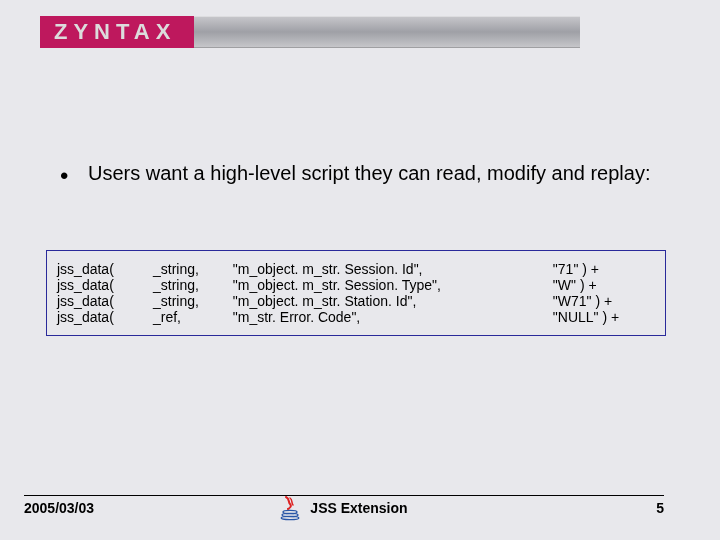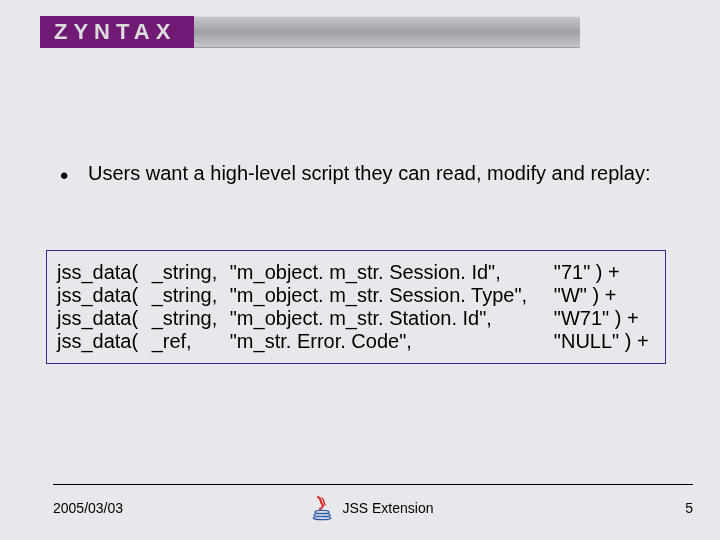--- a/index.html
+++ b/index.html
@@ -22,21 +22,21 @@
   .logo-bar {
     position: absolute;
     top: 16px;
     left: 40px;
     width: 540px;
     height: 32px;
     display: flex;
     align-items: stretch;
   }
   .logo-text-block {
-    background: #701a75;
+    background: #be185d;
     color: #dcdcdc;
     font-family: "Arial Black", Arial, sans-serif;
     font-weight: 900;
     font-size: 22px;
     letter-spacing: 6px;
     padding: 3px 18px 3px 14px;
     display: flex;
     align-items: center;
   }
   .logo-strip {
@@ -82,43 +82,44 @@
   }
   .code-box {
     position: absolute;
     top: 250px;
     left: 46px;
     width: 620px;
     border: 1.5px solid #2a2a9a;
     background: #e8e8ec;
     padding: 10px 6px;
     font-family: Verdana, Geneva, sans-serif;
-    font-size: 20px;
+    font-size: 14px;
   }
   .code-box table {
     border-collapse: collapse;
     width: 100%;
   }
   .code-box td {
     padding: 0 4px;
     white-space: nowrap;
     vertical-align: top;
     font-family: Verdana, Geneva, sans-serif;
   }
   .footer {
     position: absolute;
     bottom: 24px;
-    left: 53px;
+    left: 24px;
     width: 640px;
     border-top: 1px solid #000;
-    padding-top: 15px;
+    padding-top: 4px;
     display: flex;
     align-items: center;
     font-size: 14px;
     color: #000;
+    font-weight: bold;
   }
   .footer .date { flex: 0 0 auto; margin-right: auto; }
   .footer .center {
     position: absolute;
     left: 0;
     width: 640px;
     text-align: center;
     display: flex;
     justify-content: center;
     align-items: center;

